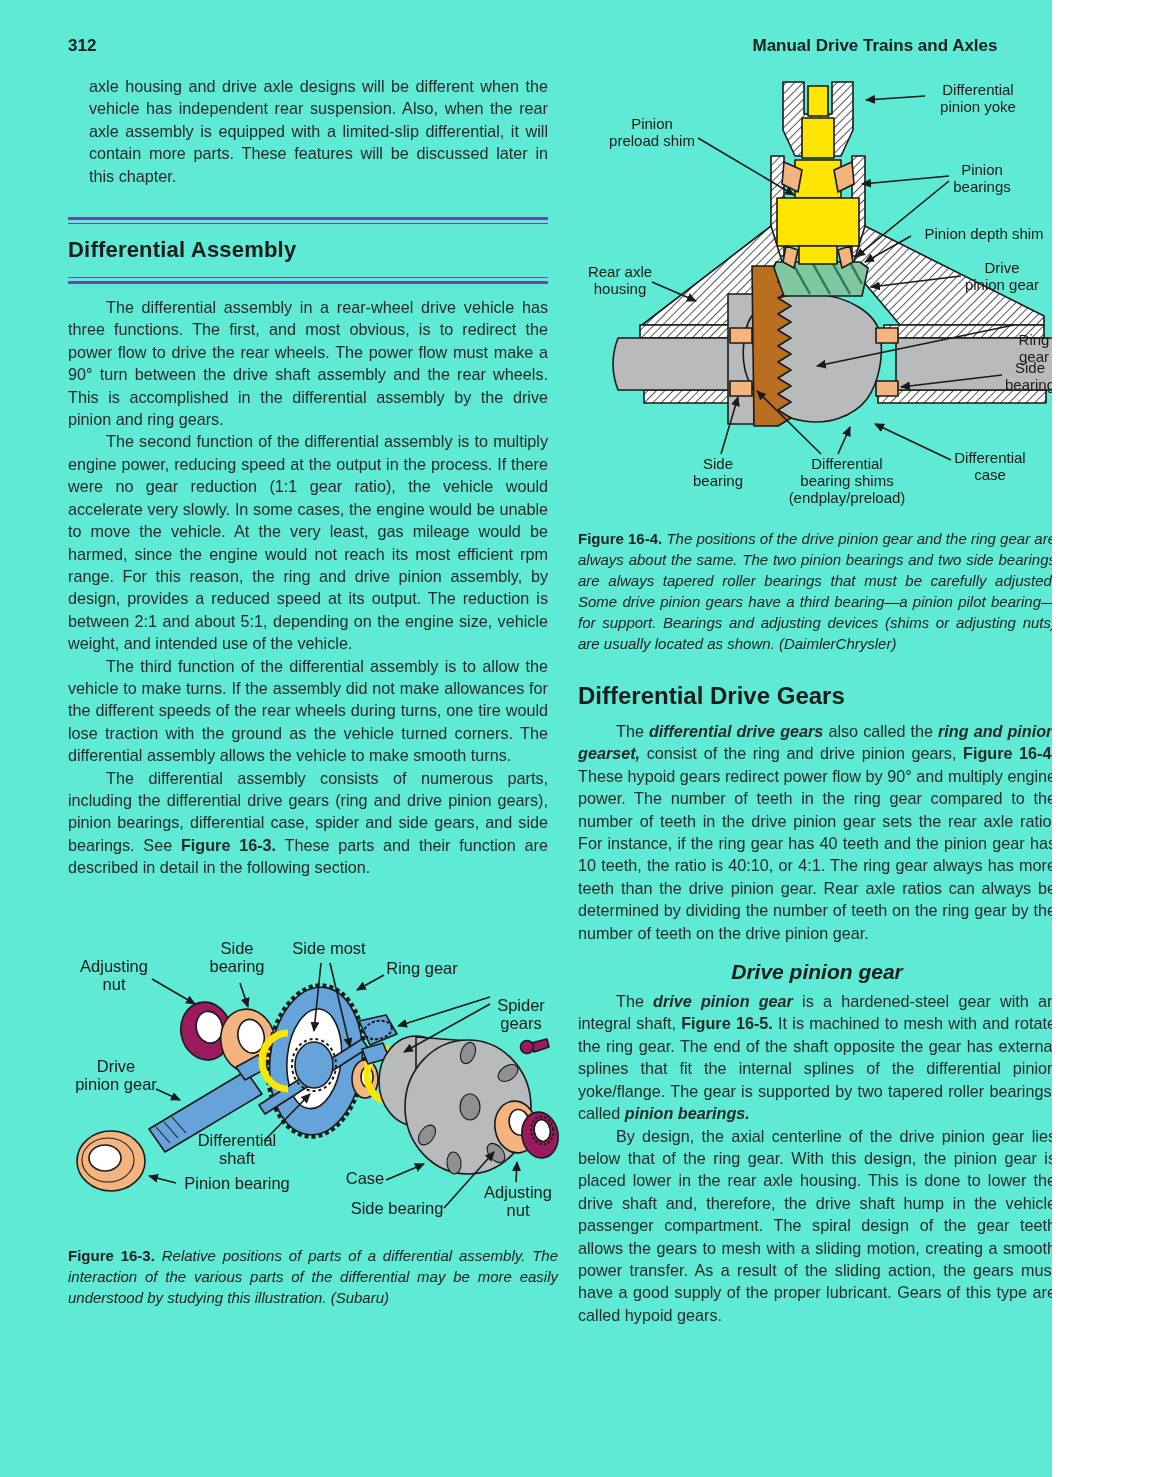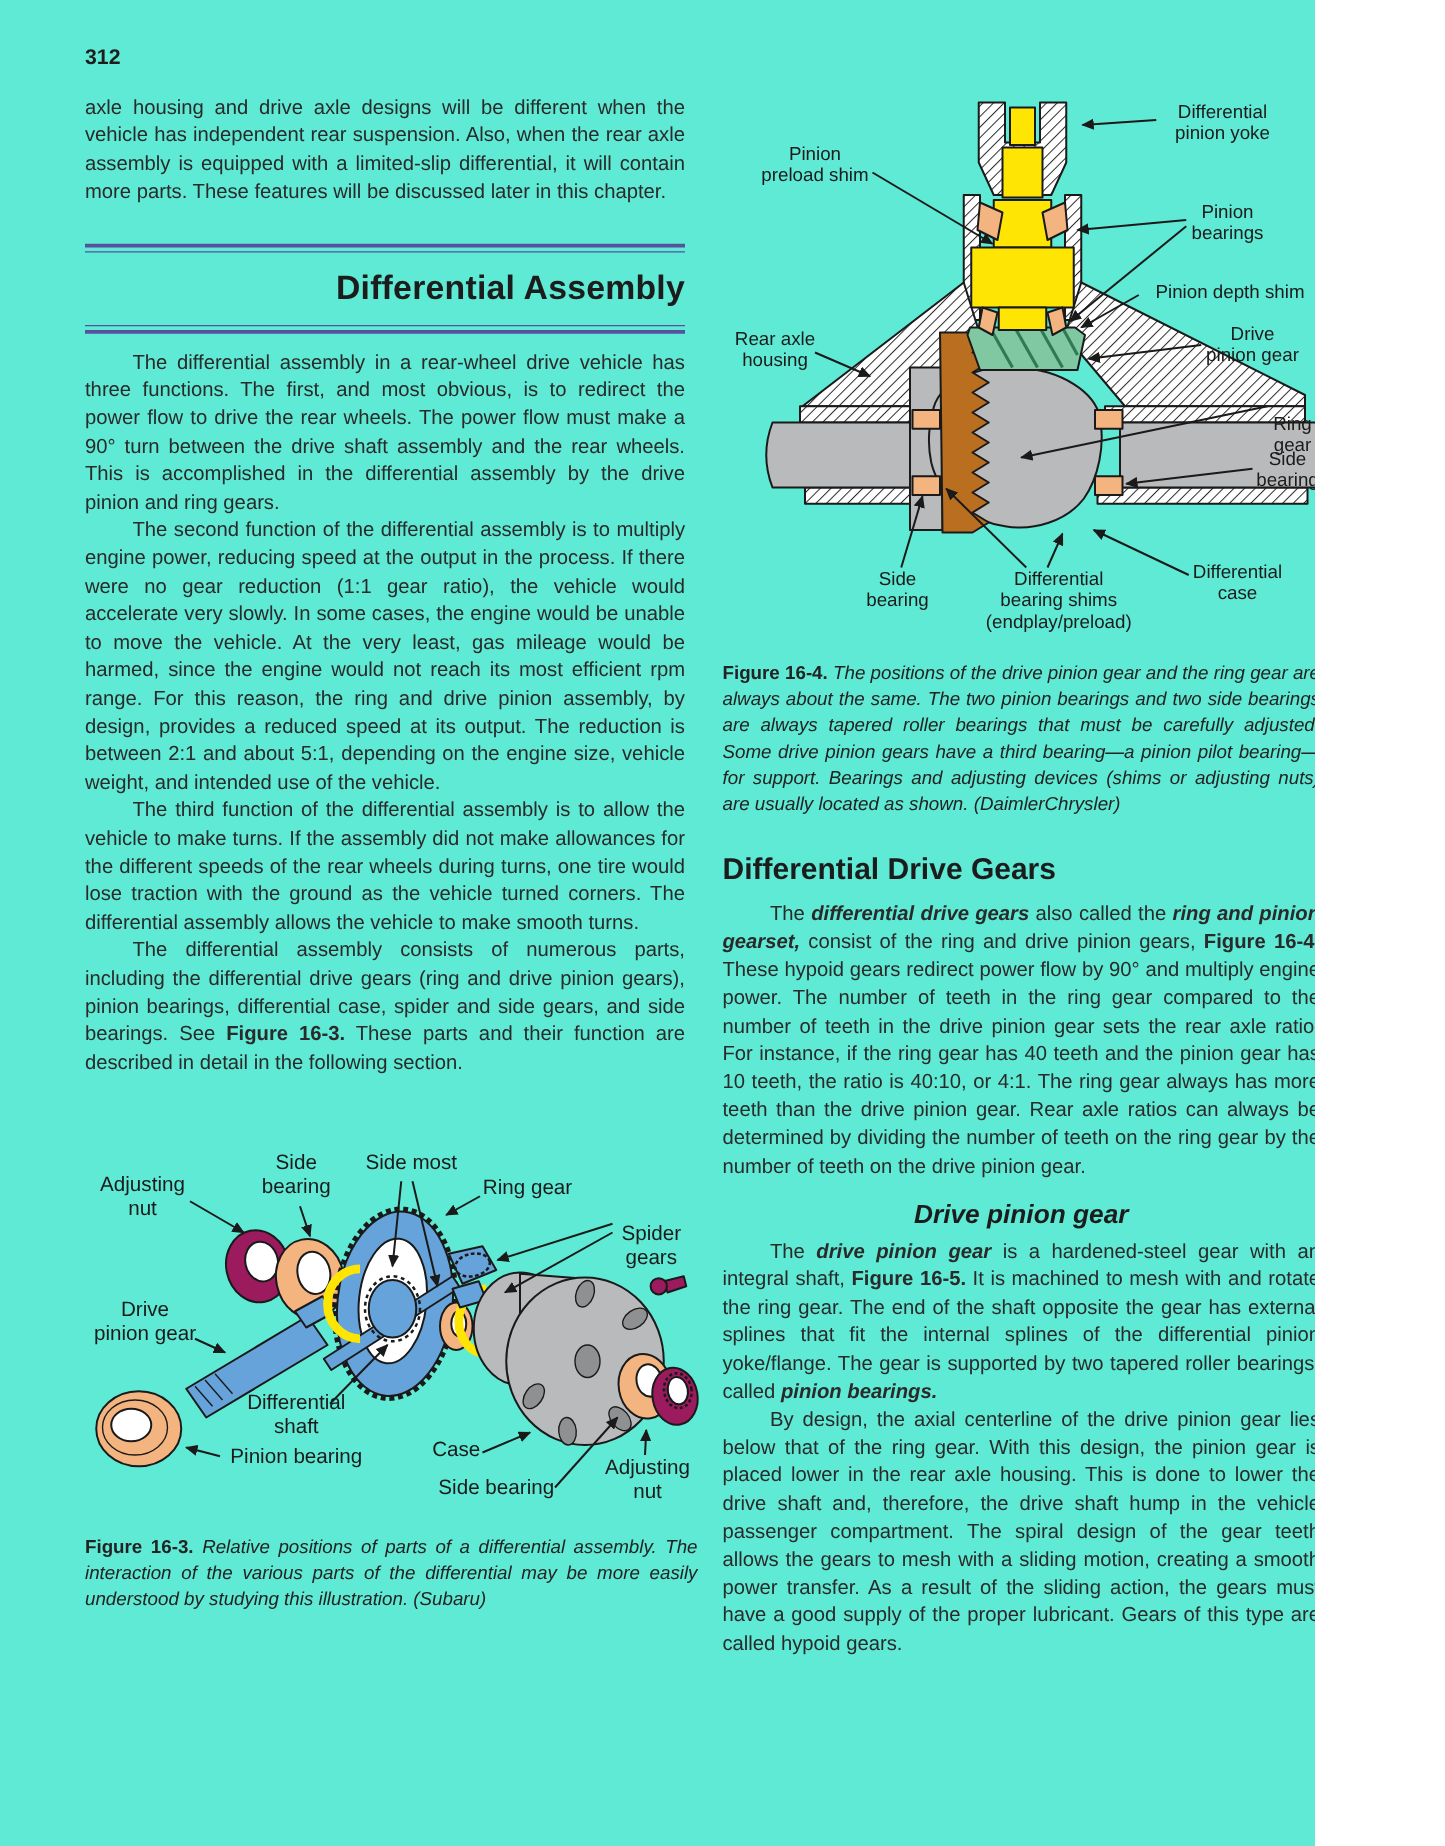--- a/index.html
+++ b/index.html
@@ -7,28 +7,28 @@
         font-family:"Liberation Sans", sans-serif;color:#242424;}
   
   .folio{position:absolute;top:36px;left:68px;font-size:17px;font-weight:bold;color:#1e1e1e;}
   .running-head{position:absolute;top:36px;left:680px;width:390px;text-align:center;
                 font-size:17px;font-weight:bold;color:#1e1e1e;}
   
   .col-left{position:absolute;left:68px;top:75px;width:480px;}
   .col-right{position:absolute;left:578px;top:78px;width:478px;}
   .body-par{font-size:16.2px;line-height:22.4px;text-align:justify;margin:0;
             text-indent:38px;color:#2a2a2a;}
-  .no-indent{text-indent:0;}
+  .no-indent{text-indent:0;margin-left:21px;}
   .seg-b{font-weight:bold;font-style:normal;}
   .seg-bi{font-weight:bold;font-style:italic;}
   
   .sec-head-box{margin:30px 0 12px 0;}
   .rule-top{height:3px;border-top:3px solid var(--c-rule,#57519E);border-bottom:1px solid var(--c-rule,#57519E);}
   .rule-bot{height:3px;border-top:1px solid var(--c-rule,#57519E);border-bottom:3px solid var(--c-rule,#57519E);}
-  .sec-head-title{text-align:right;font-size:27px;font-weight:bold;color:#1c1c1c;
+  .sec-head-title{text-align:left;font-size:22px;font-weight:bold;color:#1c1c1c;
                   padding:13px 0 14px 0;letter-spacing:0.2px;}
   .rc-heading{font-size:24px;font-weight:bold;color:#1c1c1c;margin:28px 0 10px 0;}
   .sub-heading{font-size:21px;font-weight:bold;font-style:italic;text-align:center;
                color:#1c1c1c;margin:16px 0 6px 0;}
   
   .fig-wrap{position:relative;}
   .fig3-wrap{width:500px;height:300px;margin-top:52px;margin-left:-4px;}
   .fig4-wrap{width:520px;height:434px;}
   .fig-art{position:absolute;left:0;top:0;}
   .fig-label{position:absolute;white-space:pre-line;text-align:center;
@@ -52,20 +52,21 @@
   .f-dkgray{fill:var(--c-dkgray,#8F9092);}
   .f-white{fill:#ffffff;}
   .arrow{stroke:#1a1a1a;stroke-width:1.6;fill:none;}
 </style>
 </head>
 <body>
 
 <div class="page">
 
   <div class="folio">312</div>
+  <div class="running-head">Manual Drive Trains and Axles</div>
 
   <div class="col-left">
 
     <p class="body-par no-indent">axle housing and drive axle designs will be different when the vehicle has independent rear suspension. Also, when the rear axle assembly is equipped with a limited-slip differential, it will contain more parts. These features will be discussed later in this chapter.</p>
 
     <div class="sec-head-box">
       <div class="rule-top"></div>
       <div class="sec-head-title">Differential Assembly</div>
       <div class="rule-bot"></div>
     </div>

